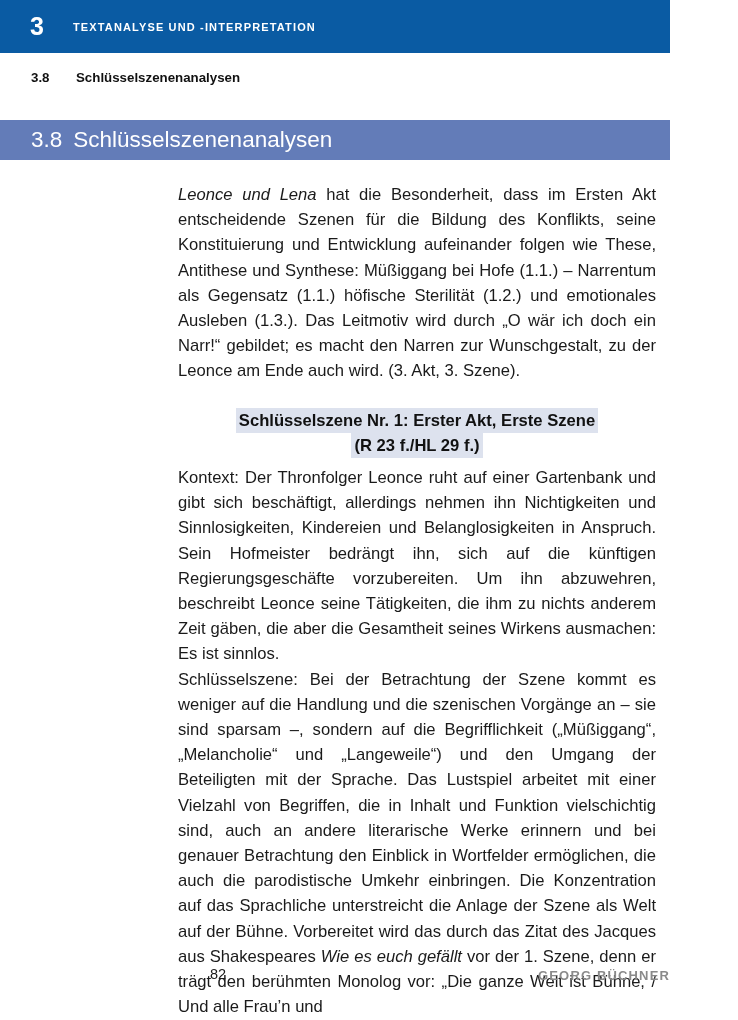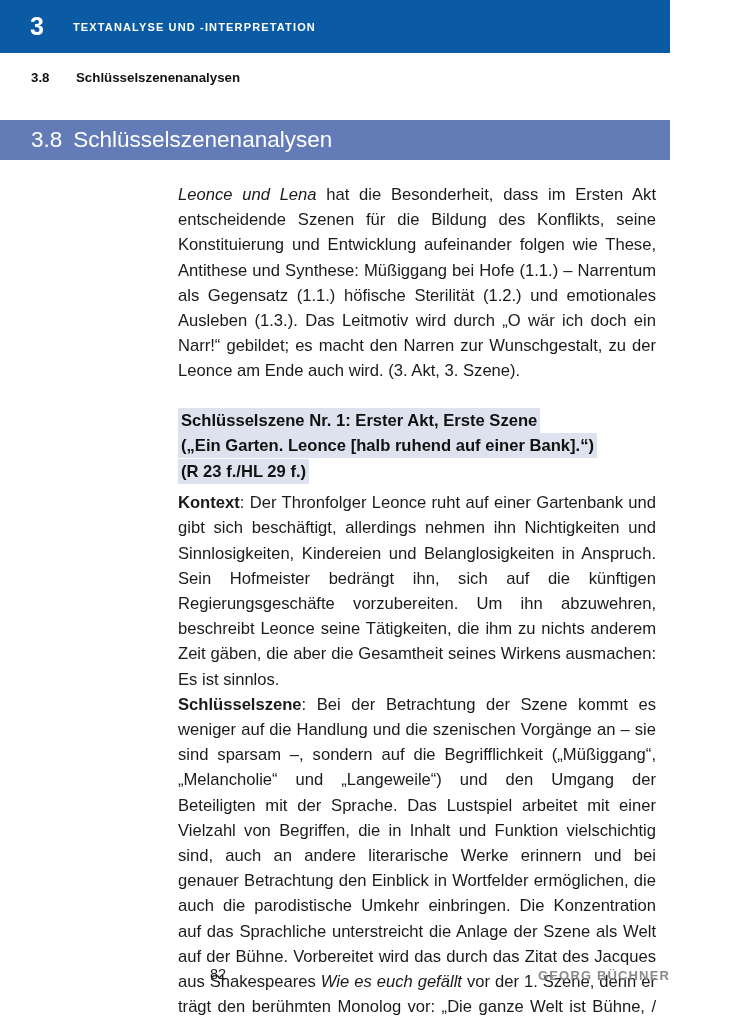--- a/index.html
+++ b/index.html
@@ -113,39 +113,40 @@
   p.para + p.para {
     margin-top: 0;
   }
   .gap-after-intro {
     height: 24px;
   }
   em {
     font-style: italic;
   }
   .b {
-    font-weight: 700;
+    font-weight: 400;
   }
 
   
   .keyscene {
     font-size: 16.6px;
     line-height: 25.2px;
     font-weight: 700;
     color: #111111;
     margin: 0;
   }
   .keyscene .hl {
     background: #dde2ee;
     box-decoration-break: clone;
     -webkit-box-decoration-break: clone;
     padding: 2.5px 3px 3.5px 3px;
   }
   .keyscene-line {
     display: block;
+    text-align: center;
   }
   .gap-after-keyscene {
     height: 7px;
   }
 
   
   .footer {
     position: absolute;
     left: 0;
     top: 966px;
@@ -192,21 +193,20 @@
 </div>
 
 <div class="body-col">
 
   <p class="para"><em>Leonce und Lena</em><span> hat die Besonderheit, dass im Ersten Akt entscheidende Szenen für die Bildung des Konflikts, seine Konstituierung und Entwicklung aufeinander folgen wie These, Antithese und Synthese: Müßiggang bei Hofe (1.1.) – Narrentum als Gegensatz (1.1.)  höfische Sterilität (1.2.) und emotionales Ausleben (1.3.). Das Leitmotiv wird durch „O wär ich doch ein Narr!“ gebildet; es macht den Narren zur Wunschgestalt, zu der Leonce am Ende auch wird. (3. Akt, 3. Szene).</span></p>
 
   <div class="gap-after-intro"></div>
 
   <div class="keyscene">
     <span class="keyscene-line"><span class="hl" style="background: rgb(221, 226, 238);">Schlüsselszene Nr. 1: Erster Akt, Erste Szene</span></span>
-    <span class="keyscene-line"><span class="hl" style="background: rgb(221, 226, 238);">(„Ein Garten. Leonce [halb ruhend auf einer Bank].“)</span></span>
     <span class="keyscene-line"><span class="hl" style="background: rgb(221, 226, 238);">(R 23 f./HL 29 f.)</span></span>
   </div>
 
   <div class="gap-after-keyscene"></div>
 
   <p class="para"><span class="b">Kontext</span><span>: Der Thronfolger Leonce ruht auf einer Gartenbank und gibt sich beschäftigt, allerdings nehmen ihn Nichtigkeiten und Sinnlosigkeiten, Kindereien und Belanglosigkeiten in Anspruch. Sein Hofmeister bedrängt ihn, sich auf die künftigen Regierungsgeschäfte vorzubereiten. Um ihn abzuwehren, beschreibt Leonce seine Tätigkeiten, die ihm zu nichts anderem Zeit gäben, die aber die Gesamtheit seines Wirkens ausmachen: Es ist sinnlos.</span></p>
 
   <p class="para"><span class="b">Schlüsselszene</span><span>: Bei der Betrachtung der Szene kommt es weniger auf die Handlung und die szenischen Vorgänge an – sie sind sparsam –, sondern auf die Begrifflichkeit („Müßiggang“, „Melancholie“ und „Langeweile“) und den Umgang der Beteiligten mit der Sprache. Das Lustspiel arbeitet mit einer Vielzahl von Begriffen, die in Inhalt und Funktion vielschichtig sind, auch an andere literarische Werke erinnern und bei genauer Betrachtung den Einblick in Wortfelder ermöglichen, die auch die parodistische Umkehr einbringen. Die Konzentration auf das Sprachliche unterstreicht die Anlage der Szene als Welt auf der Bühne. Vorbereitet wird das durch das Zitat des Jacques aus Shakespeares </span><em>Wie es euch gefällt</em><span> vor der 1. Szene, denn er trägt den berühmten Monolog vor: „Die ganze Welt ist Bühne, / Und alle Frau’n und</span></p>
 
 </div>

